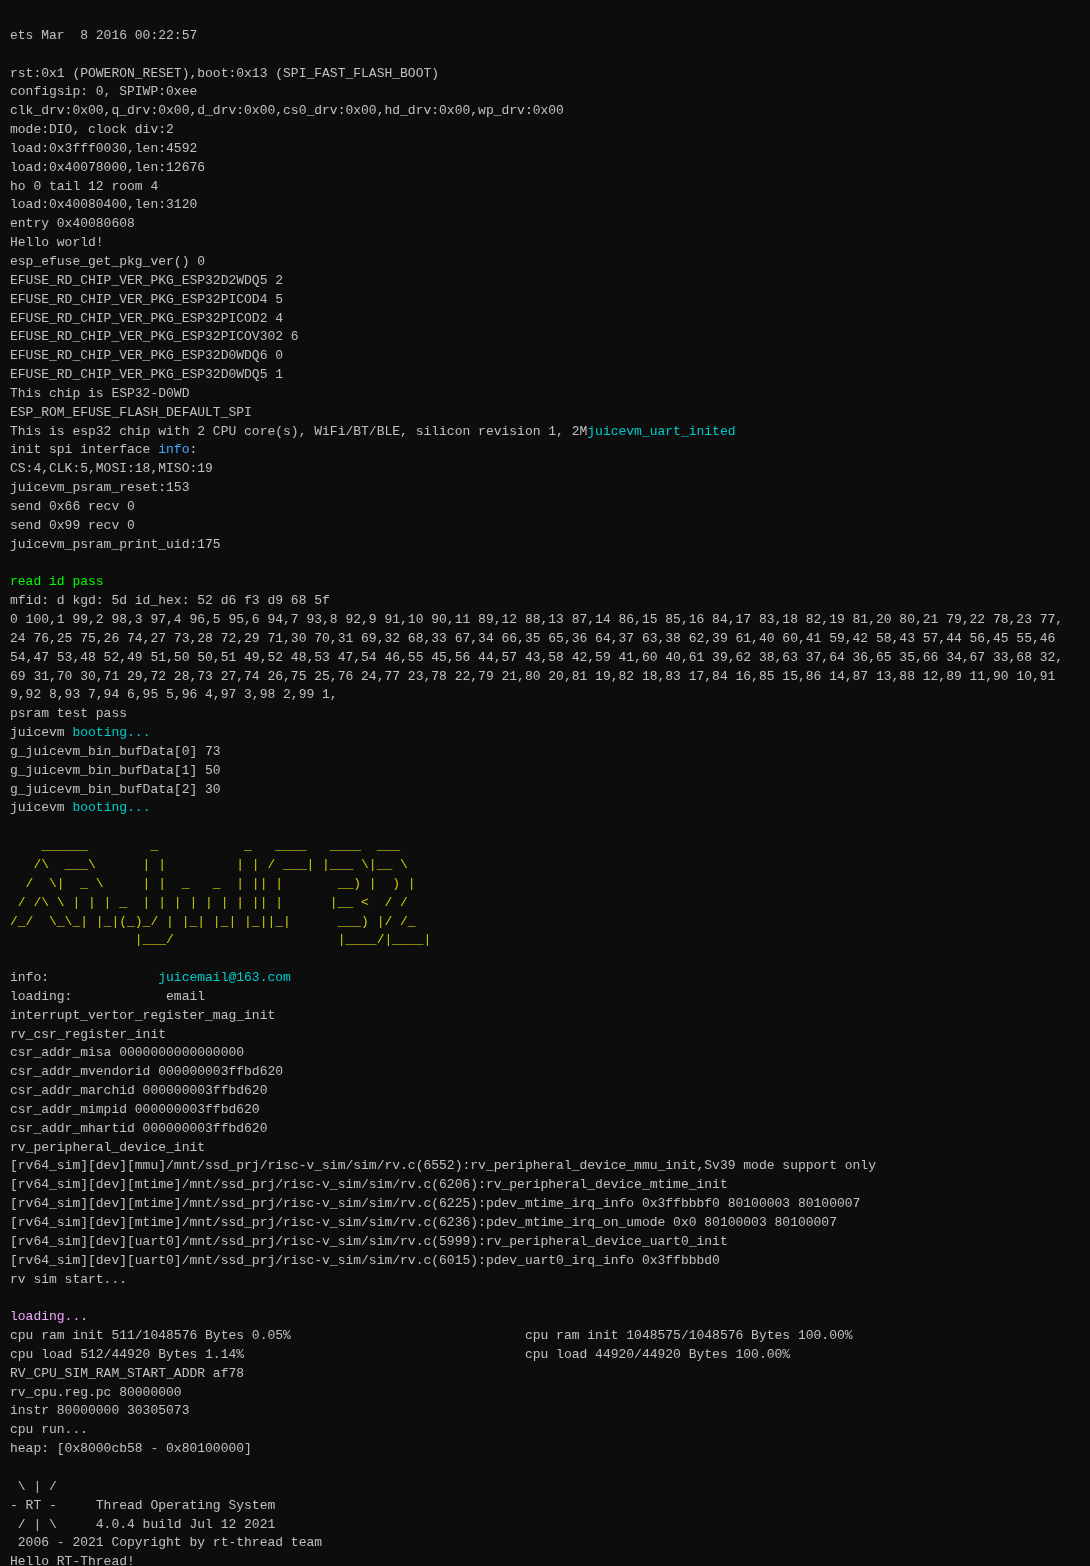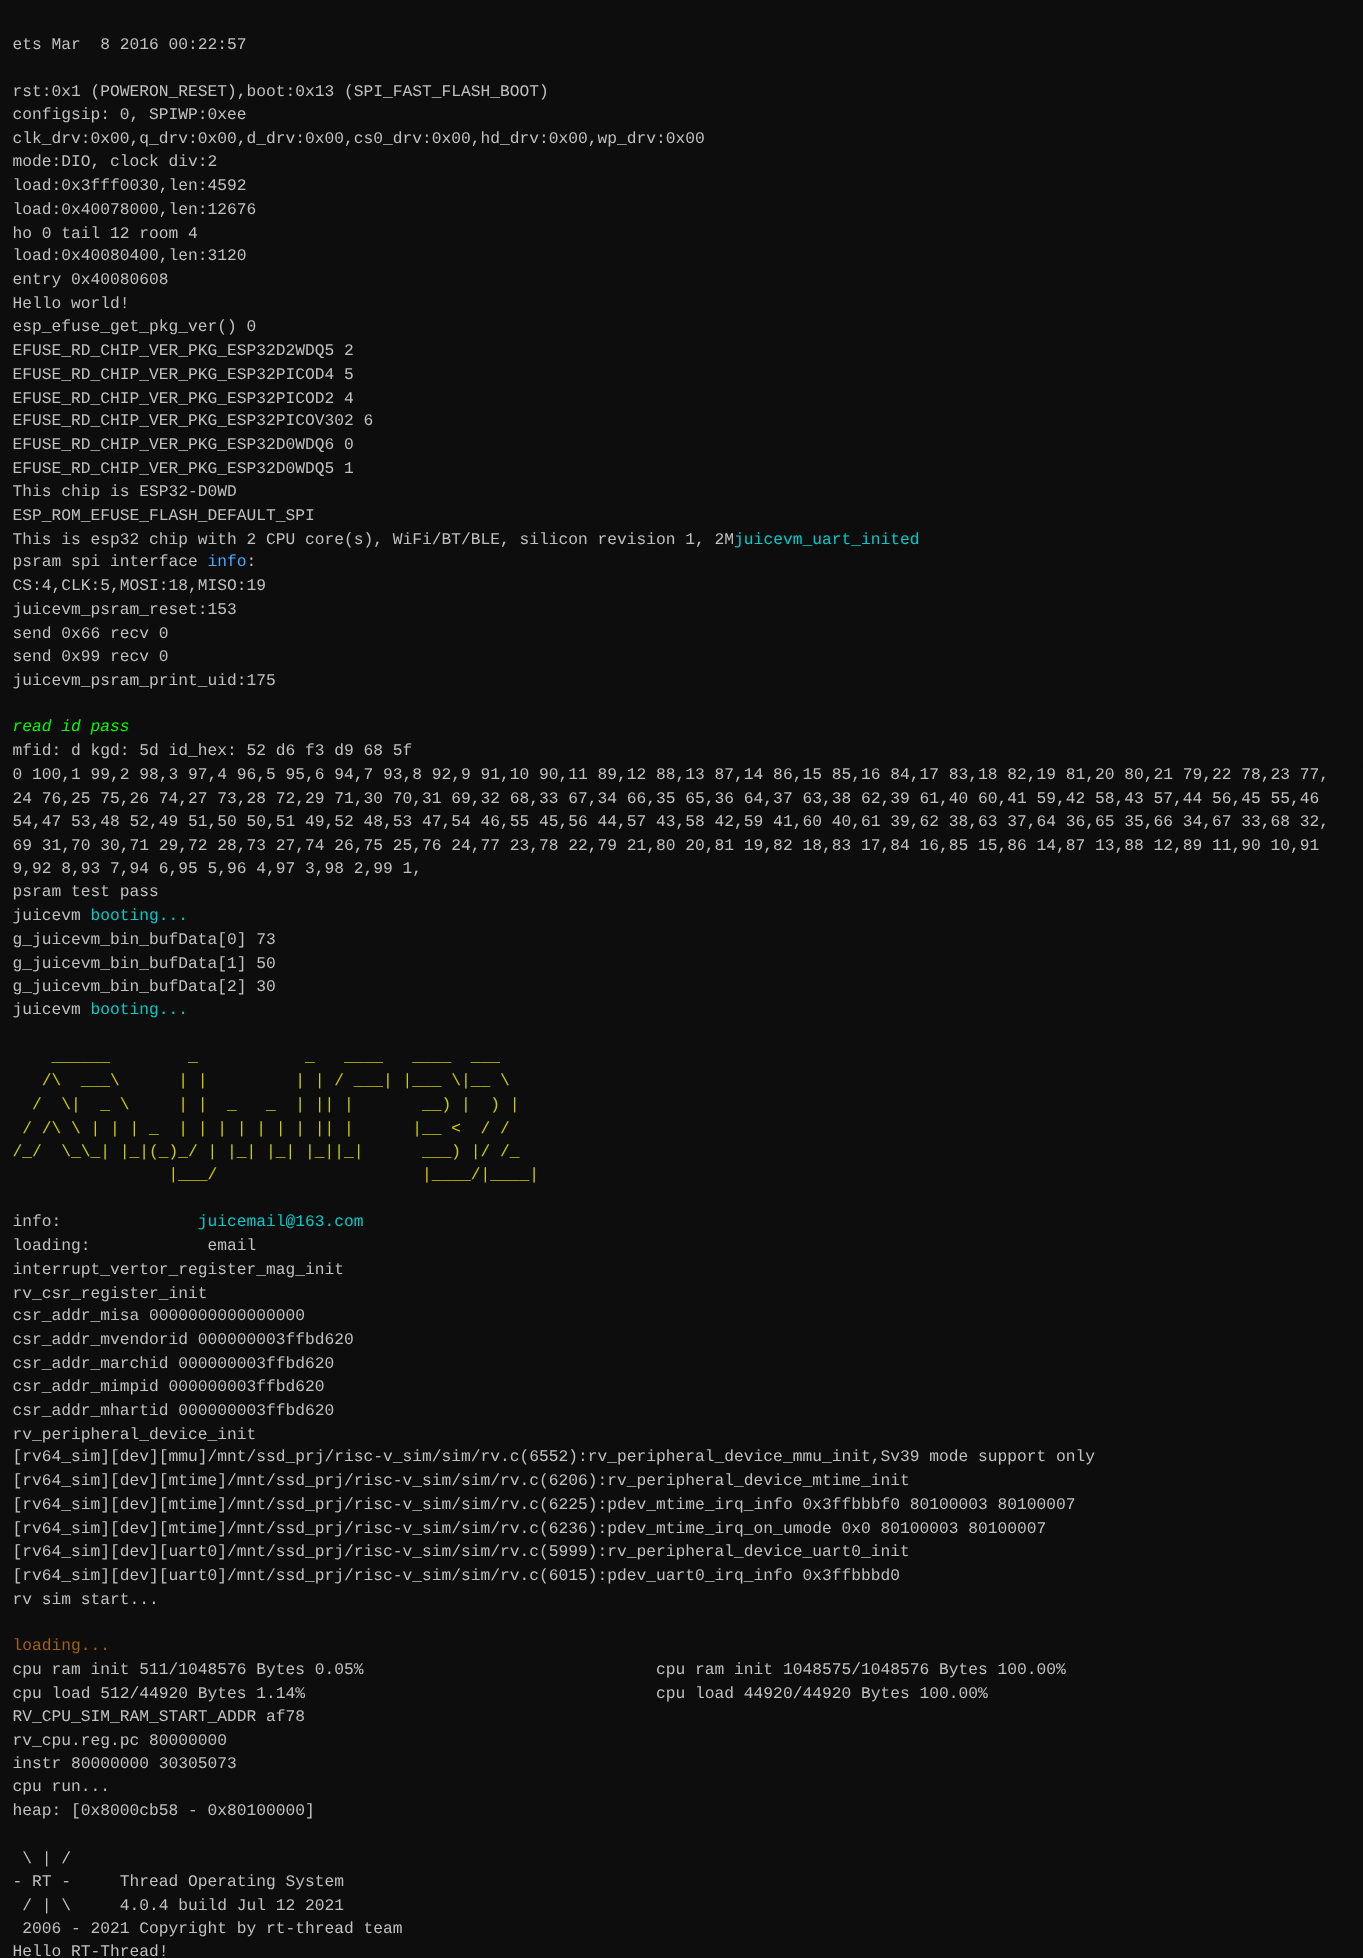--- a/index.html
+++ b/index.html
@@ -11,22 +11,22 @@
       line-height: 1.45;
       width: 1090px;
       min-height: 1566px;
       padding: 8px 10px;
       overflow-x: hidden;
     }
     .terminal-content {
       white-space: pre;
     }
     .cyan { color: #00cccc; font-family: Liberation Mono, monospace; }
-    .yellow { color: #a16207; margin-top: 36px; }
-    .bright-green { color: #00ff00; font-style: italic; }
+    .yellow { color: #f0abfc; margin-top: 36px; }
+    .bright-green { color: #00ff00; }
     .info-blue { color: #44aaff; margin-top: 47px; }
     .logo-yellow { color: #cccc00; margin-top: 48px; }
   </style>
 </head>
 <body>
 
 <div class="terminal-content">
 <span>ets Mar  8 2016 00:22:57</span>
 
 <span>rst:0x1 (POWERON_RESET),boot:0x13 (SPI_FAST_FLASH_BOOT)
@@ -42,21 +42,21 @@
 esp_efuse_get_pkg_ver() 0
 EFUSE_RD_CHIP_VER_PKG_ESP32D2WDQ5 2
 EFUSE_RD_CHIP_VER_PKG_ESP32PICOD4 5
 EFUSE_RD_CHIP_VER_PKG_ESP32PICOD2 4
 EFUSE_RD_CHIP_VER_PKG_ESP32PICOV302 6
 EFUSE_RD_CHIP_VER_PKG_ESP32D0WDQ6 0
 EFUSE_RD_CHIP_VER_PKG_ESP32D0WDQ5 1
 This chip is ESP32-D0WD
 ESP_ROM_EFUSE_FLASH_DEFAULT_SPI
 This is esp32 chip with 2 CPU core(s), WiFi/BT/BLE, silicon revision 1, 2M</span><span class="cyan">juicevm_uart_inited</span>
-<span>psram spi interface </span><span class="info-blue">info</span><span>:
+<span>init spi interface </span><span class="info-blue">info</span><span>:
 CS:4,CLK:5,MOSI:18,MISO:19
 juicevm_psram_reset:153
 send 0x66 recv 0
 send 0x99 recv 0
 juicevm_psram_print_uid:175</span>
 
 <span class="bright-green">read id pass</span>
 <span>mfid: d kgd: 5d id_hex: 52 d6 f3 d9 68 5f
 0 100,1 99,2 98,3 97,4 96,5 95,6 94,7 93,8 92,9 91,10 90,11 89,12 88,13 87,14 86,15 85,16 84,17 83,18 82,19 81,20 80,21 79,22 78,23 77,
 24 76,25 75,26 74,27 73,28 72,29 71,30 70,31 69,32 68,33 67,34 66,35 65,36 64,37 63,38 62,39 61,40 60,41 59,42 58,43 57,44 56,45 55,46

